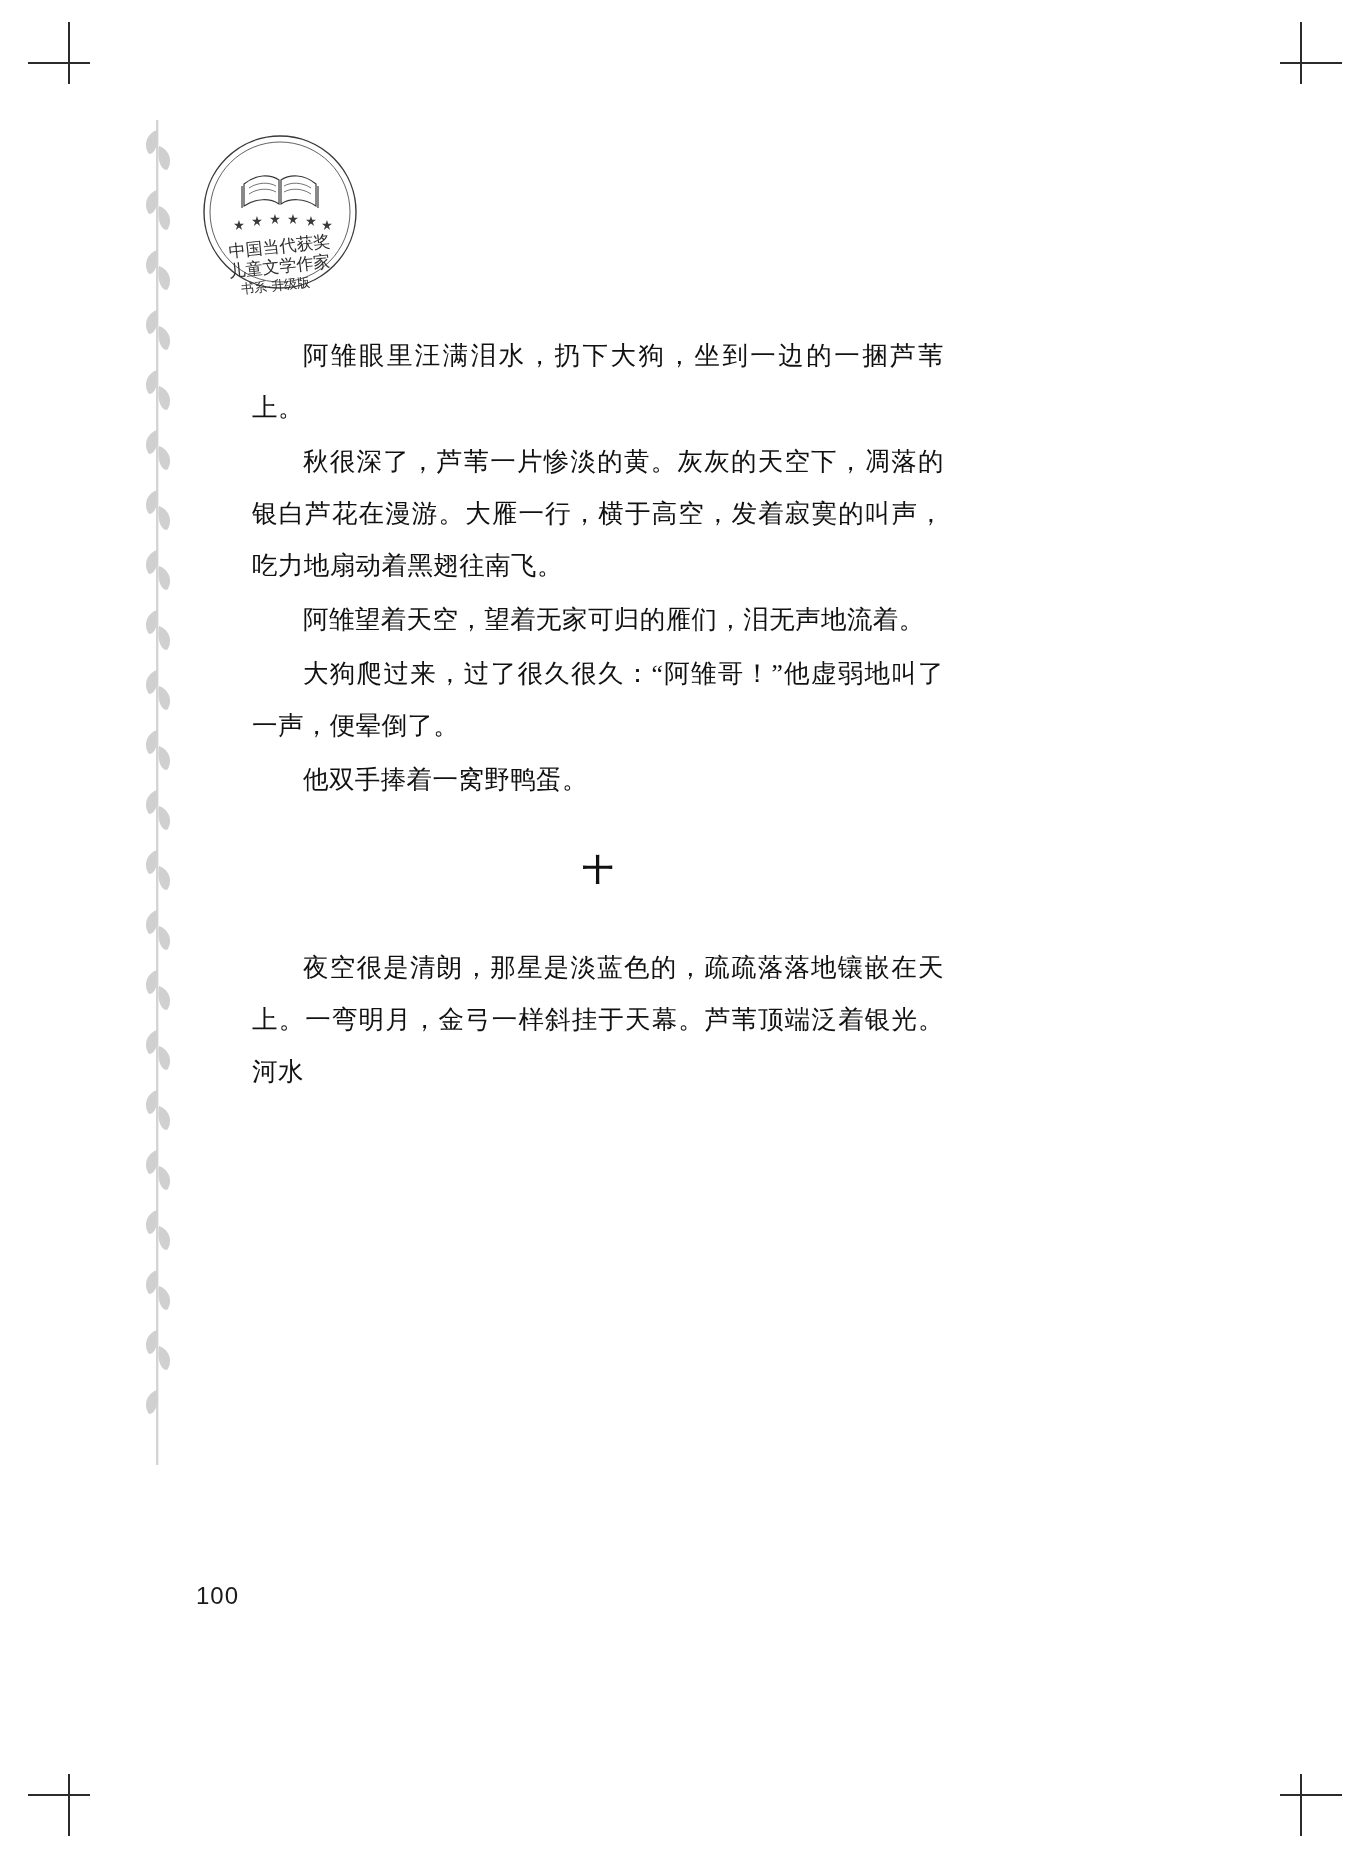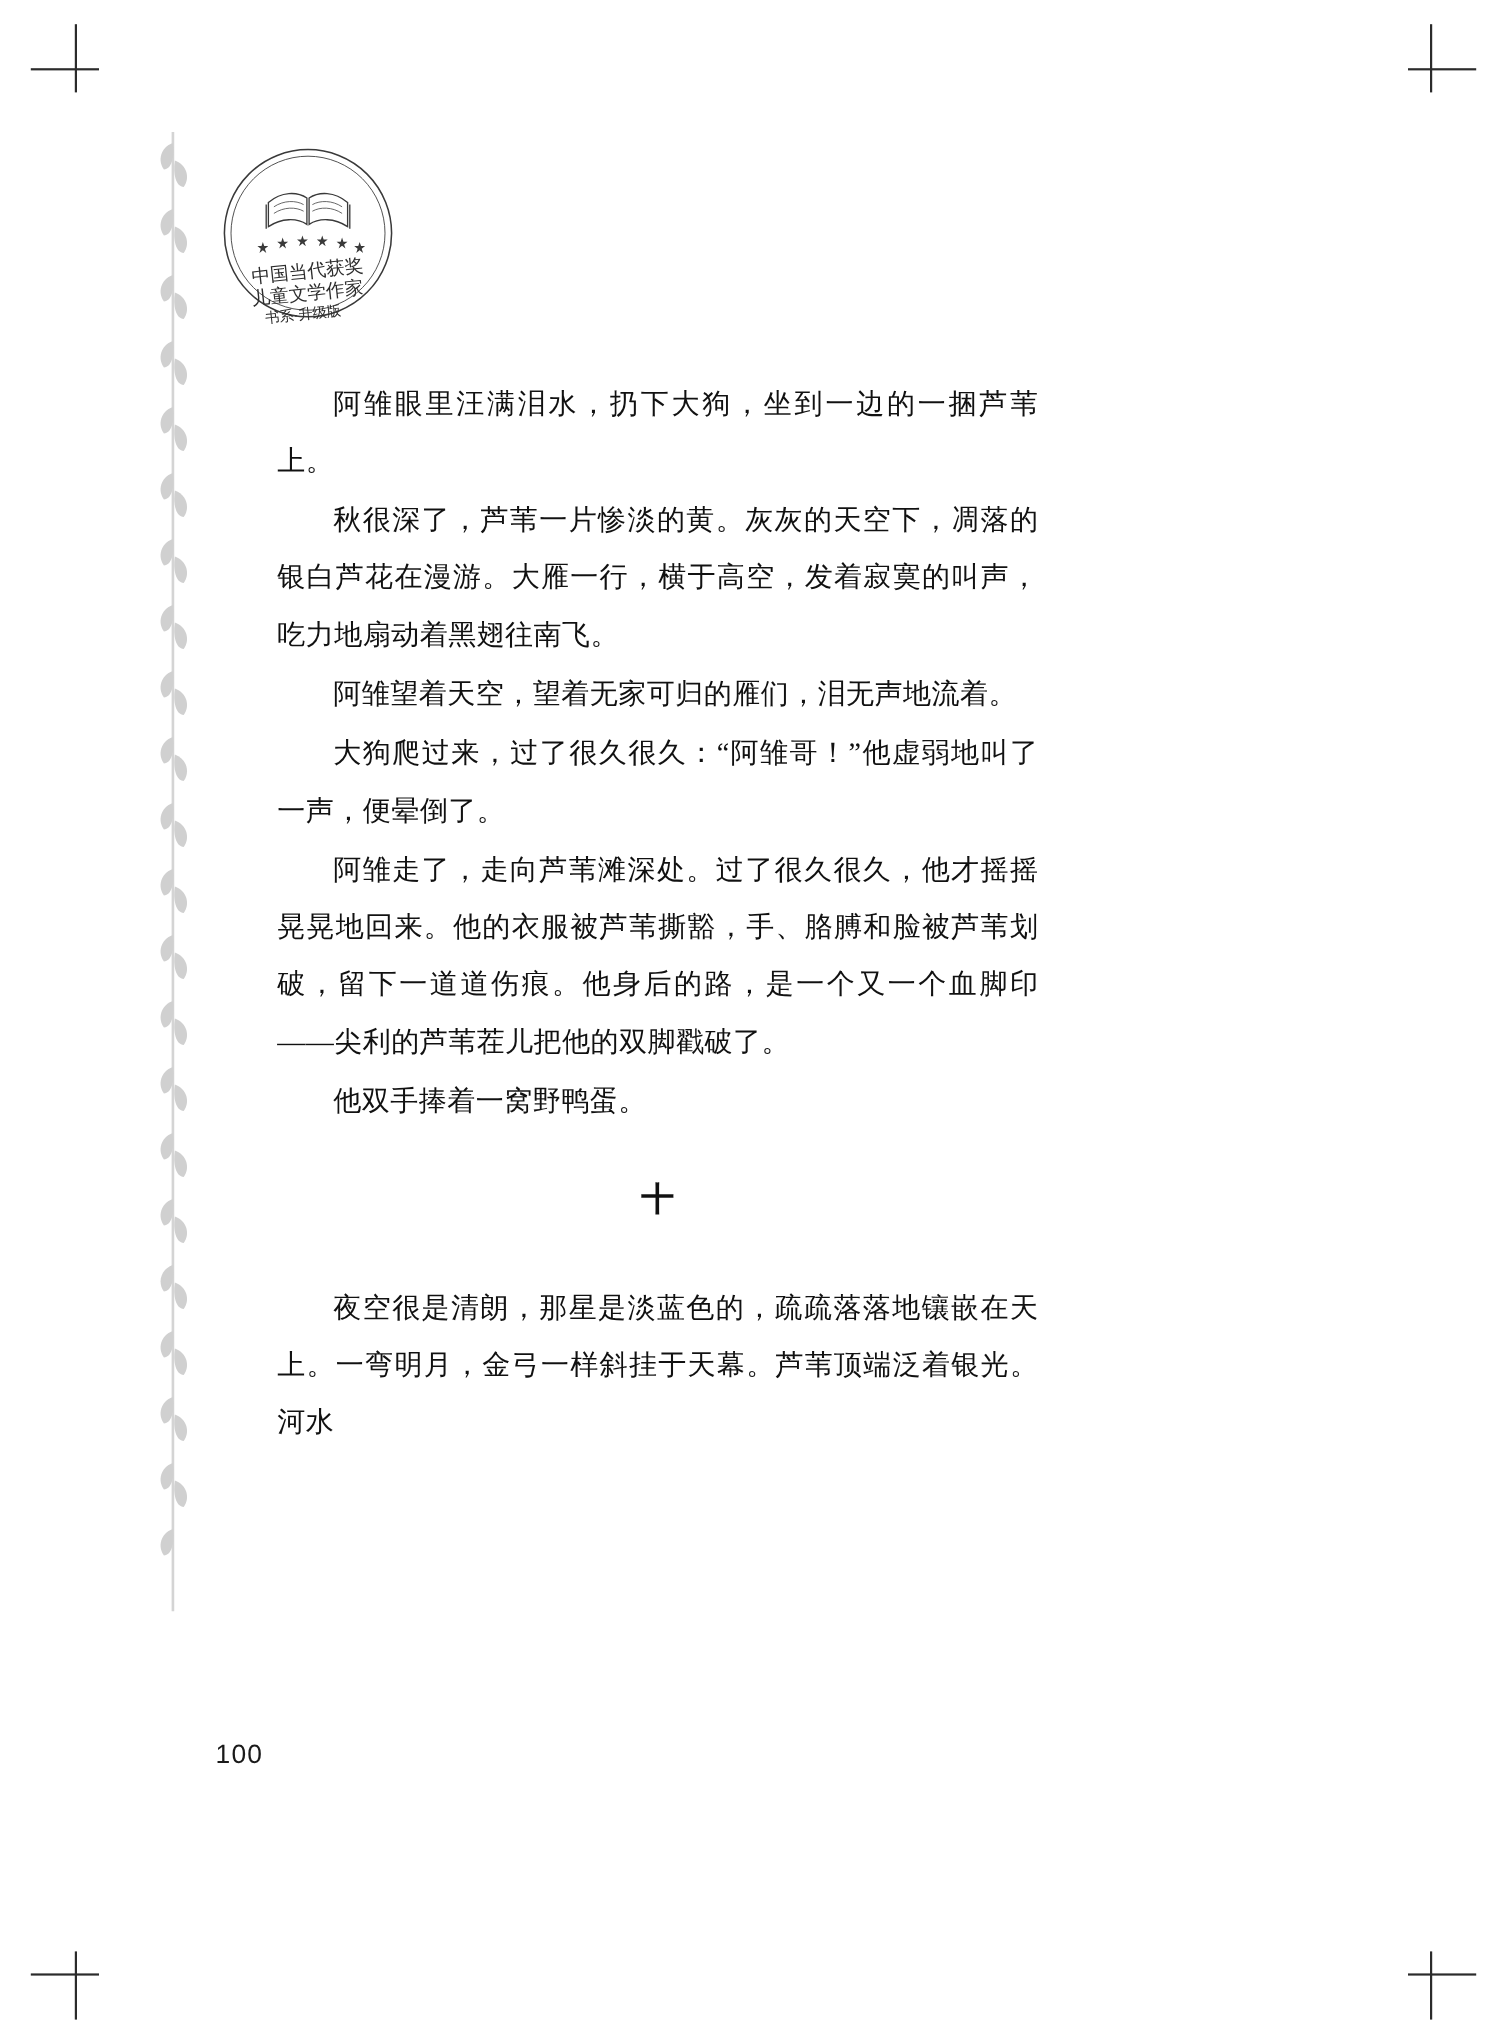--- a/index.html
+++ b/index.html
@@ -70,21 +70,21 @@
     height: 168px;
   }
   .seal-text-line {
     font-family: "Liberation Sans", sans-serif;
   }
 
   
   .content {
     position: absolute;
     left: 252px;
-    top: 341px;
+    top: 330px;
     width: 692px;
   }
   p.para {
     margin: 0 0 2px 0;
     font-size: 25.5px;
     line-height: 52px;
     color: #111111;
     text-align: justify;
     text-justify: inter-ideograph;
     letter-spacing: 0.4px;
@@ -278,21 +278,20 @@
       <text class="seal-text-line" x="84" y="144" text-anchor="middle" font-size="17" fill="#2d2d2d" transform="rotate(-6 84 144)">儿童文学作家</text>
       <text class="seal-text-line" x="80" y="162" text-anchor="middle" font-size="13" fill="#2d2d2d" transform="rotate(-6 80 162)">书系·升级版</text>
     </svg>
   </div>
 
   <div class="content">
     <p class="para">阿雏眼里汪满泪水，扔下大狗，坐到一边的一捆芦苇上。</p>
     <p class="para">秋很深了，芦苇一片惨淡的黄。灰灰的天空下，凋落的银白芦花在漫游。大雁一行，横于高空，发着寂寞的叫声，吃力地扇动着黑翅往南飞。</p>
     <p class="para">阿雏望着天空，望着无家可归的雁们，泪无声地流着。</p>
     <p class="para">大狗爬过来，过了很久很久：“阿雏哥！”他虚弱地叫了一声，便晕倒了。</p>
-    <p class="para">阿雏走了，走向芦苇滩深处。过了很久很久，他才摇摇晃晃地回来。他的衣服被芦苇撕豁，手、胳膊和脸被芦苇划破，留下一道道伤痕。他身后的路，是一个又一个血脚印——尖利的芦苇茬儿把他的双脚戳破了。</p>
     <p class="para">他双手捧着一窝野鸭蛋。</p>
 
     <div class="section-mark">十</div>
 
     <p class="para gap-before">夜空很是清朗，那星是淡蓝色的，疏疏落落地镶嵌在天上。一弯明月，金弓一样斜挂于天幕。芦苇顶端泛着银光。河水</p>
   </div>
 
   <div class="folio">100</div>
 
 </div>

